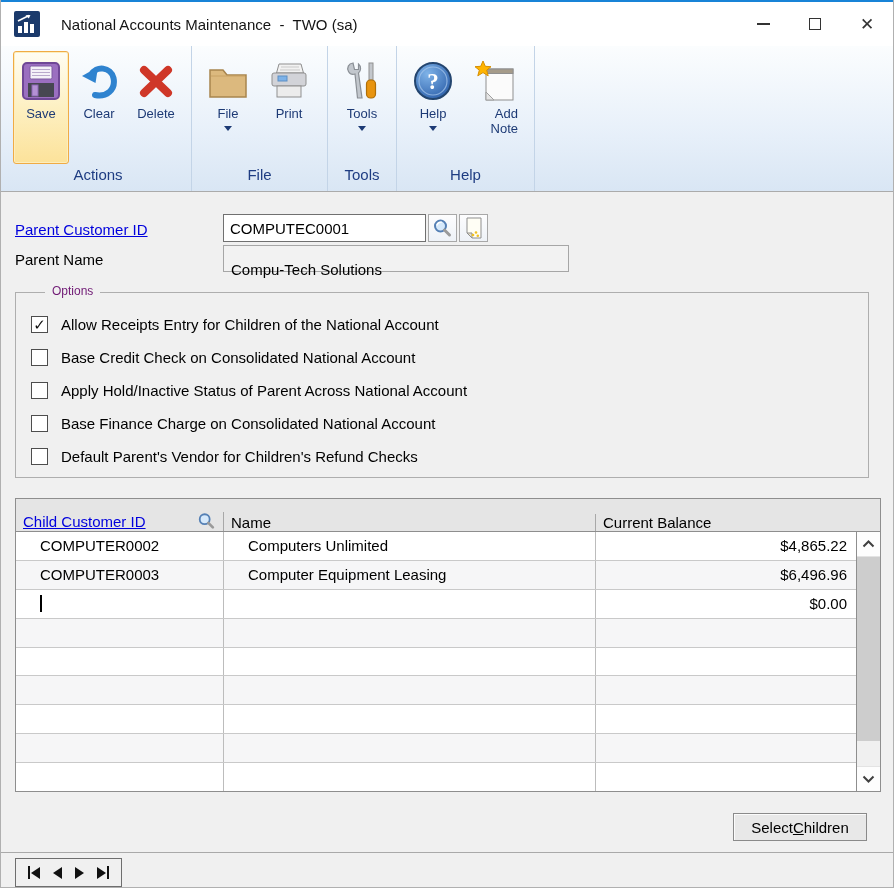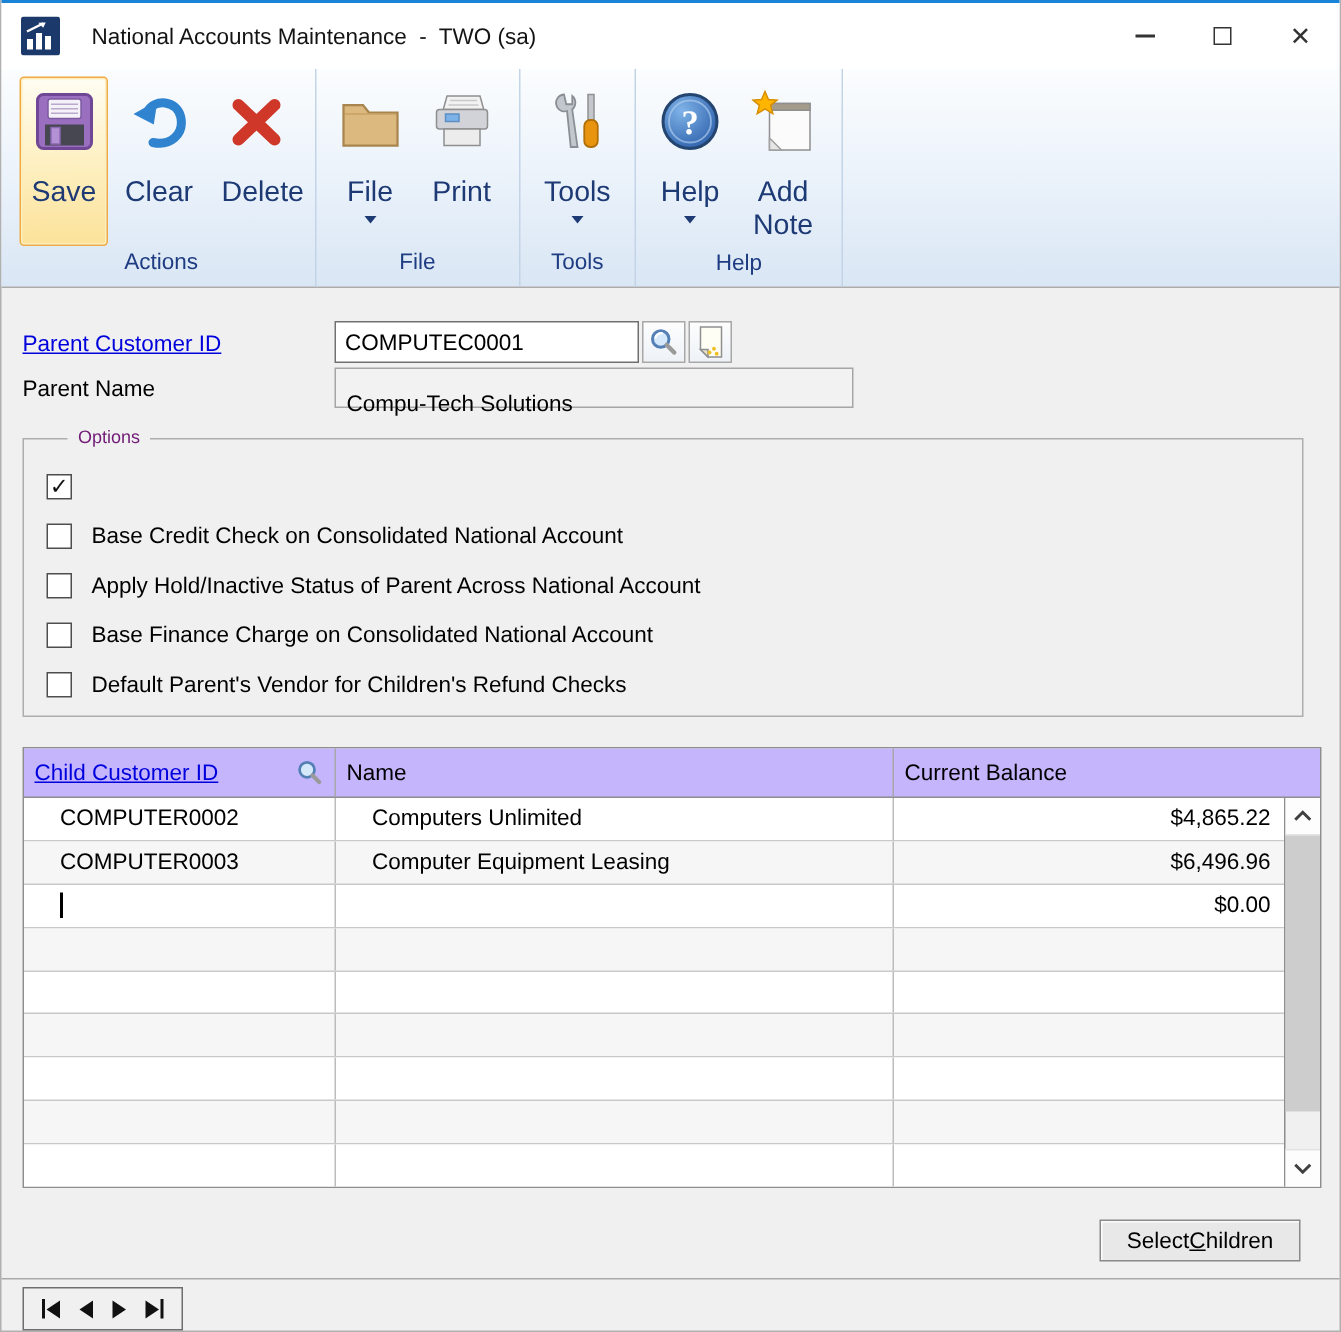--- a/index.html
+++ b/index.html
@@ -24,21 +24,21 @@
   .ribbon { position:absolute; top:46px; left:0; right:0; height:146px;
             background:linear-gradient(180deg,#fbfdfe 0%,#e9f1fa 55%,#d9e6f4 100%);
             border-bottom:1px solid #ababab; display:flex; align-items:stretch; padding-left:4px; }
   .rgroup { display:flex; flex-direction:column; }
   .rbuttons { flex:1; display:flex; align-items:flex-start; padding:5px 8px 0 8px; gap:3px; }
   .rglabel { height:27px; text-align:center; font-size:15px; color:#1e3c82; padding-top:2px; }
   .rsep { width:1px; background:#c3d4e7; }
   .rbtn { display:flex; flex-direction:column; align-items:center; padding:3px 7px 2px;
           border:1px solid transparent; border-radius:3px; }
   .rbtn .icon-slot { height:52px; display:flex; align-items:center; justify-content:center; }
-  .rbtn .rlabel { font-size:19px; color:#1d3a75; line-height:1.15; text-align:center; max-width:46px;margin-top:11px; }
+  .rbtn .rlabel { font-size:13px; color:#1d3a75; line-height:1.15; text-align:right; max-width:46px; }
   .rbtn .drop { margin-top:4px; width:0; height:0; border-left:4px solid transparent;
                 border-right:4px solid transparent; border-top:5px solid #1d3a75; }
   .rbtn.hl { align-self:stretch; border-color:#f0ab45;
              background:linear-gradient(180deg,#fffdf3 0%,#fdf0c2 50%,#fce29a 100%);
              box-shadow:inset 0 0 0 1px #fdeebd; }
 
   
   .prompt-link { position:absolute; font-size:15px; color:#0000dd; text-decoration:underline; cursor:pointer; }
   .plain-label { position:absolute; font-size:15px; color:#000; }
   .pcid-field { position:absolute; left:222px; top:214px; width:203px; height:28px;
@@ -57,22 +57,22 @@
                     padding:0 7px; font-size:12px; color:#701a75; }
   .cbx-rows { padding-top:15px; }
   .cbx-row { height:33px; display:flex; align-items:center; padding-left:15px; }
   .cbx { width:17px; height:17px; border:1px solid #4d4d4d; background:#fff;
          font-size:15px; line-height:15px; text-align:center; color:#111; flex:0 0 auto; }
   .cbx-label { margin-left:13px; font-size:15px; color:#000; }
 
   
   .grid { position:absolute; left:14px; top:498px; width:866px; height:294px;
           border:1px solid #8e8e8e; background:#fff; display:flex; flex-direction:column; }
-  .ghead { height:33px; background:#c4b5fd; border-bottom:1px solid #8e8e8e;
-           display:flex; flex:0 0 auto; }
+  .ghead { height:33px; background:#e5e5e5; border-bottom:1px solid #8e8e8e;
+           display:flex; flex:0 0 auto;align-items:flex-end; }
   .gh { font-size:15px; color:#000; display:flex; align-items:center; padding:0 7px; }
   .gh1 { width:208px; border-right:1px solid #a8a8a8; justify-content:space-between; }
   .gh2 { width:372px; border-right:1px solid #a8a8a8; }
   .gh3 { flex:1; }
   .gbody { flex:1; display:flex; }
   .gcols { width:840px; display:flex; flex-direction:column; }
   .grow { flex:1; display:flex; border-bottom:1px solid #c9c9c9; background:#fff; }
   .grow:last-child { border-bottom:none; }
   .grow:nth-child(even) { background:#f6f6f7; }
   .gc { padding:0 24px; font-size:15px; color:#000; display:flex; align-items:center; overflow:hidden; }
@@ -284,20 +284,21 @@
     </svg>
   </div>
   <div class="plain-label" style="left:14px; top:251px;">Parent Name</div>
   <div class="pname-box">Compu-Tech Solutions</div>
 
   <div class="options-box">
     <span class="options-legend">Options</span>
     <div class="cbx-rows">
       <div class="cbx-row">
         <span class="cbx">✓</span>
+        <span class="cbx-label">Allow Receipts Entry for Children of the National Account</span>
       </div>
       <div class="cbx-row">
         <span class="cbx"></span>
         <span class="cbx-label">Base Credit Check on Consolidated National Account</span>
       </div>
       <div class="cbx-row">
         <span class="cbx"></span>
         <span class="cbx-label">Apply Hold/Inactive Status of Parent Across National Account</span>
       </div>
       <div class="cbx-row">

